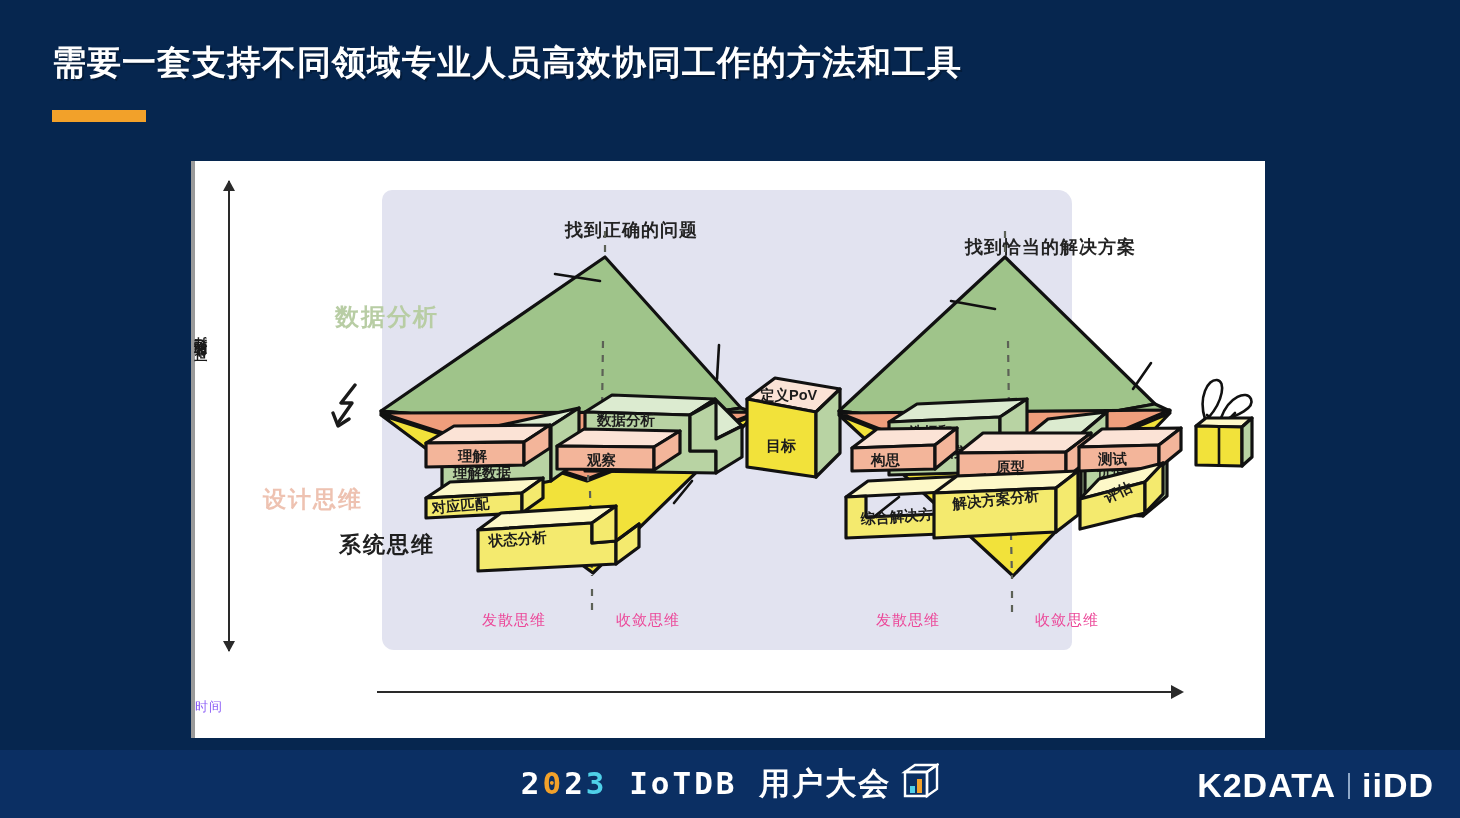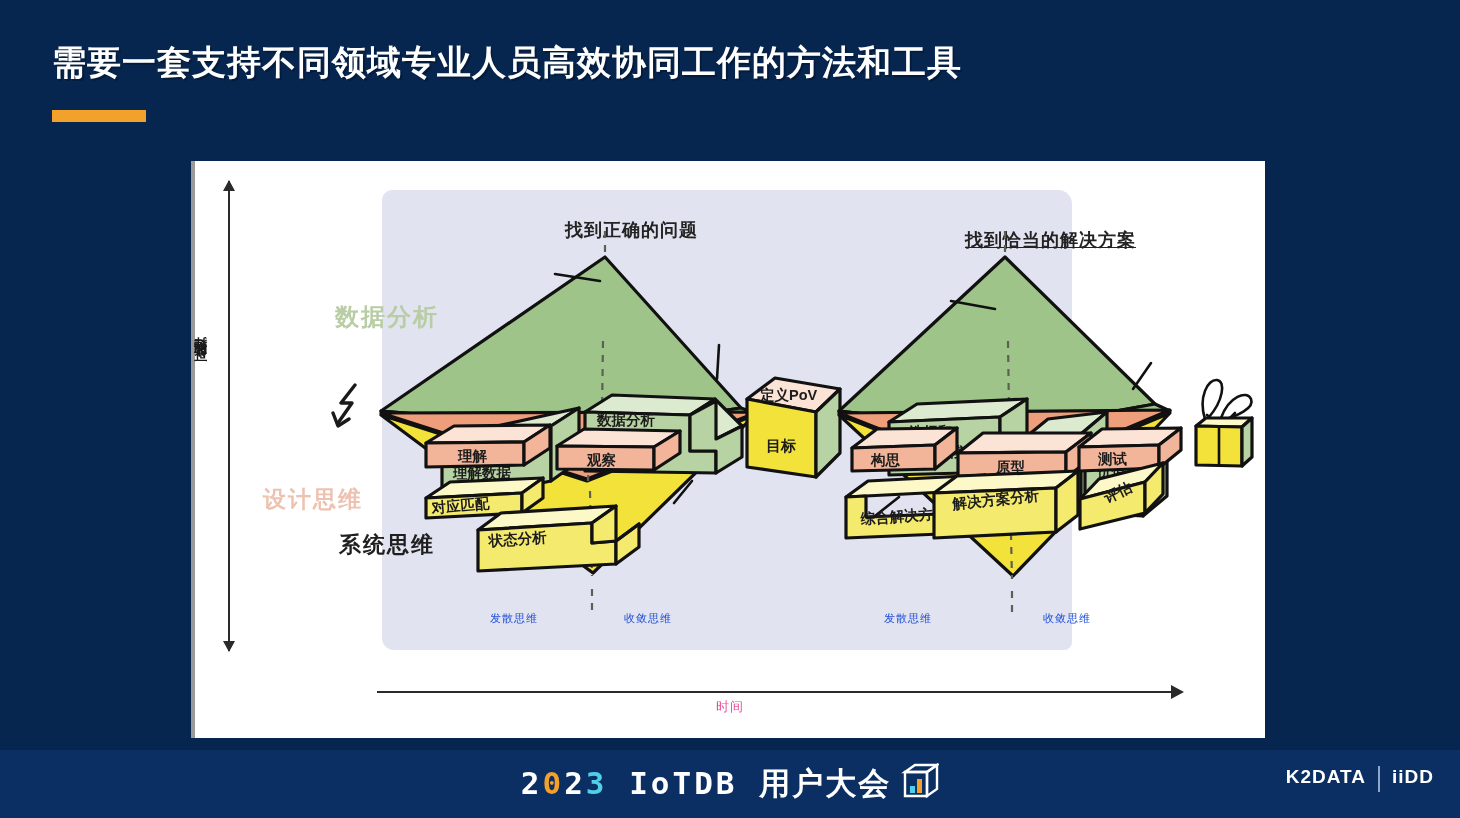--- a/index.html
+++ b/index.html
@@ -88,23 +88,22 @@
     content: "";
     position: absolute;
     right: -2px; top: -6px;
     border-top: 7px solid transparent;
     border-bottom: 7px solid transparent;
     border-left: 13px solid #2a2a2a;
   }
   .x-axis-label {
     position: absolute;
     left: 0; right: 0; bottom: 22px;
-    text-align: center;
     font-size: 13px;
-    color: #ec4899;
+    color: #8b5cf6;
     letter-spacing: 1px;
   }
 
   
   .lavender {
     position: absolute;
     left: 187px; top: 29px;
     width: 690px; height: 460px;
     background: #e2e3f0;
     border-radius: 10px 14px 8px 12px;
@@ -130,30 +129,29 @@
   
   .callout {
     position: absolute;
     font-size: 18px;
     color: #232323;
     letter-spacing: 1px;
     white-space: nowrap;
     font-weight: bold;
   }
   .callout-left  { left: 370px; top: 57px; }
-  .callout-right { left: 770px; top: 67px; text-decoration: underline; }
+  .callout-right { left: 770px; top: 74px; }
 
   
   .mode {
     position: absolute;
-    font-size: 11px;
-    color: #1d4ed8;
+    font-size: 15px;
+    color: #ec4899;
     letter-spacing: 1px;
     white-space: nowrap;
-    margin-left: 8px;
   }
   .mode-1 { left: 287px; top: 450px; }
   .mode-2 { left: 421px; top: 450px; }
   .mode-3 { left: 681px; top: 450px; }
   .mode-4 { left: 840px; top: 450px; }
 
   
   .stage {
     position: absolute;
     left: 0; top: 0;
@@ -190,23 +188,23 @@
   .fb-cn { font-family: "Liberation Sans", "DejaVu Sans", sans-serif; letter-spacing: 2px; }
   .footer-mark {
     display: inline-block;
     vertical-align: -6px;
     margin-left: 10px;
   }
   .footer-logo {
     position: absolute;
     right: 26px; top: 16px;
     display: flex;
-    align-items: flex-start;
+    align-items: center;
     gap: 12px;
-    font-size: 19px;
+    font-size: 34px;
     font-weight: bold;
     color: #ffffff;
     letter-spacing: 1px;
     white-space: nowrap;
   }
   .logo-divider {
     width: 2px; height: 26px;
     background: #8fa8c8;
   }
   .k2 { display: inline-flex; align-items: center; }

